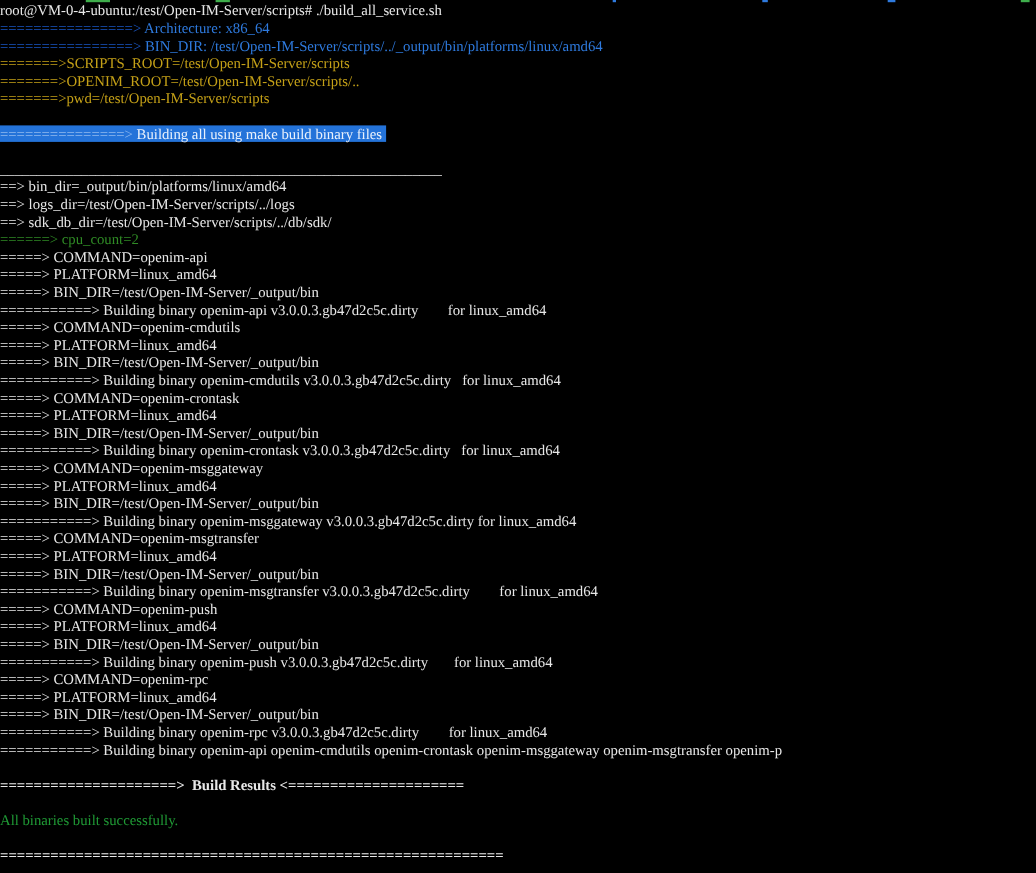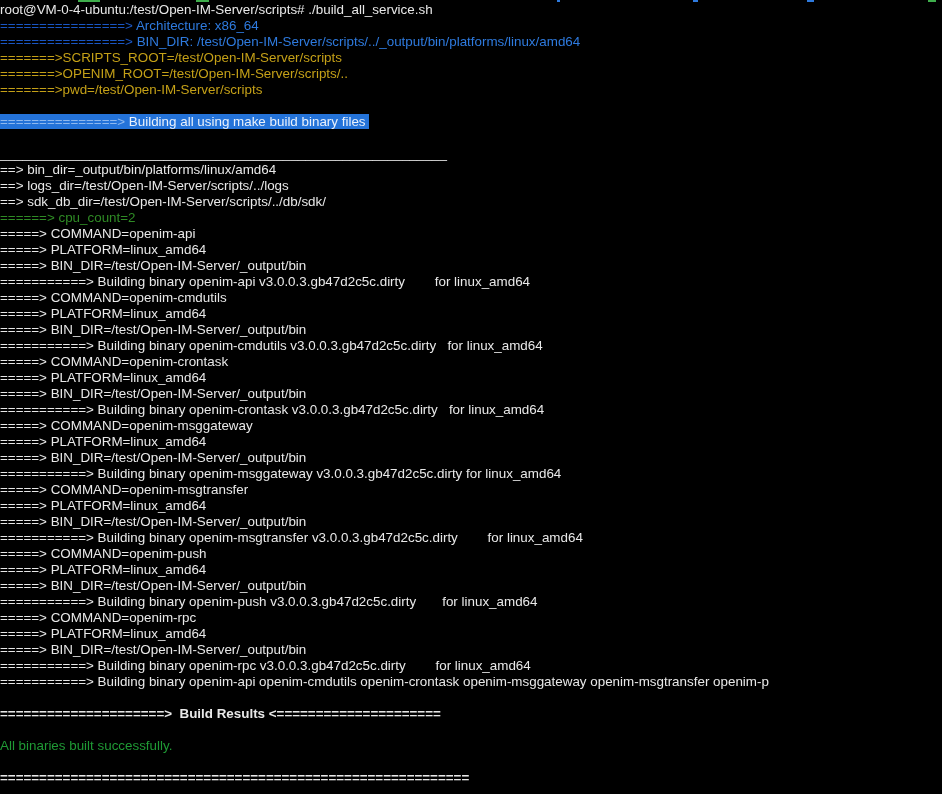--- a/index.html
+++ b/index.html
@@ -1,21 +1,21 @@
 <!DOCTYPE html>
 <html><head>
 <meta charset="utf-8">
 <style>
   html,body{margin:0;padding:0;background:#000;}
   #terminal{
     position:relative;
     width:942px;height:794px;
     background:#000;
     overflow:hidden;
-    font-family:Liberation Sans, sans-serif;
+    font-family:Liberation Serif, serif;
     font-size:13.4px;
     line-height:16px;
     color:#e8e8e8;
     cursor:text;
   }
   #lines{position:absolute;left:0;top:2px;white-space:pre;}
   .line{height:16px;white-space:pre;}
   .line span{white-space:pre;}
   .b{font-weight:bold;}
   #fragments{position:absolute;left:0;top:0;height:3px;width:942px;}

